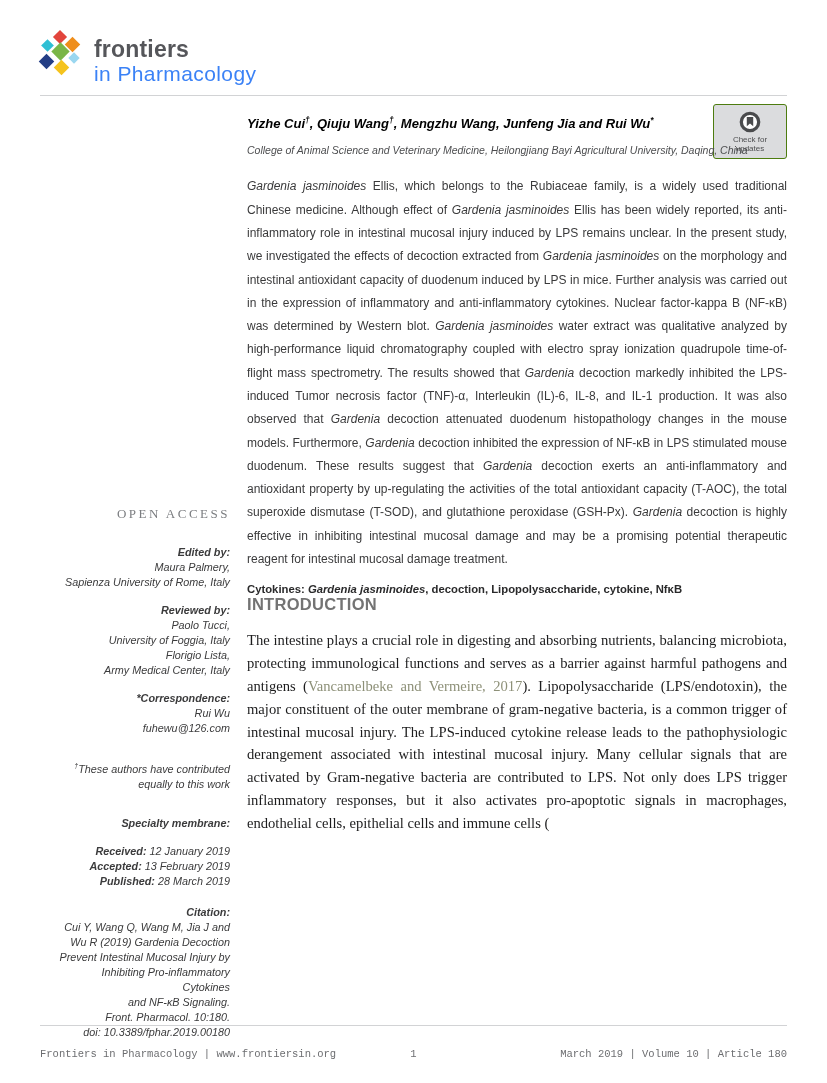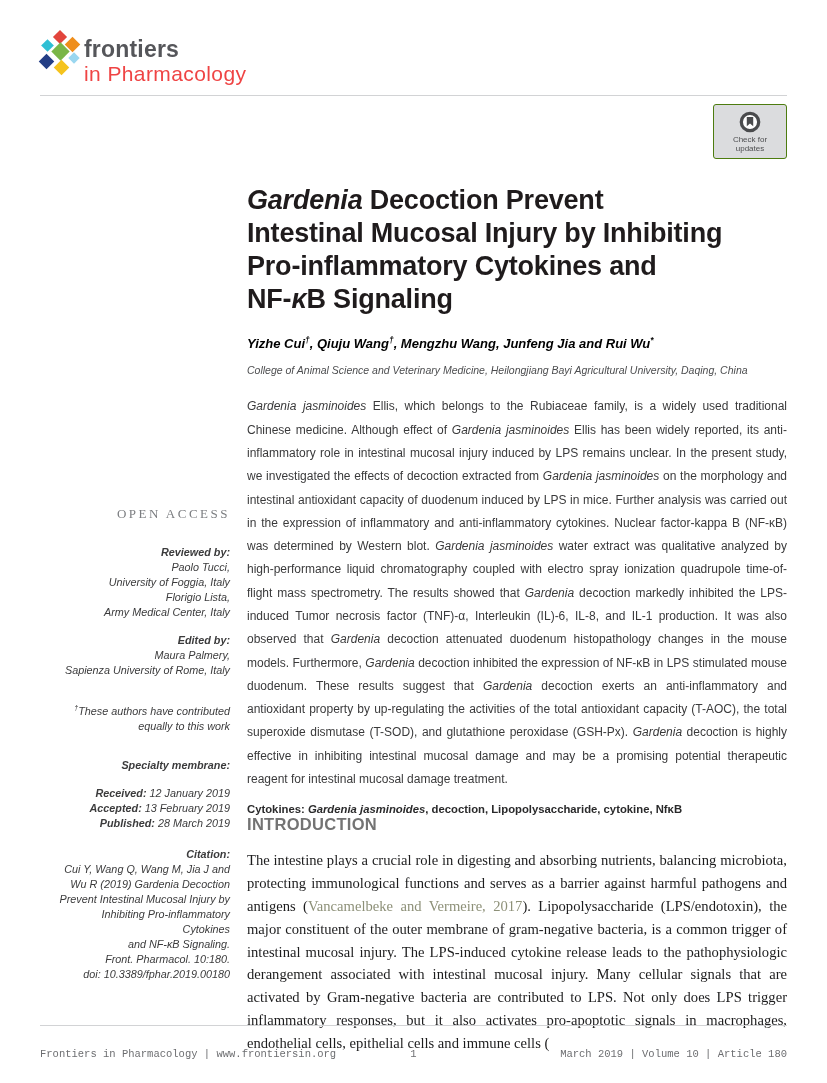--- a/index.html
+++ b/index.html
@@ -12,33 +12,33 @@
     font-family:"Liberation Sans", sans-serif;
     color:#231f20;
     overflow:hidden;
   }
   
   .header {
     position:absolute; top:0; left:40px; right:40px; height:96px;
     border-bottom:1px solid #d2d3d5;
     display:flex; justify-content:space-between; align-items:flex-start;
   }
-  .logo { display:flex; gap:0; margin-top:32px; }
+  .logo { display:flex; gap:10px; margin-top:32px; }
   .cubes { position:relative; width:44px; height:50px; }
   .cube { position:absolute; transform:rotate(45deg); }
   .cube1 { left:15px; top:0px;  width:10px; height:10px; }
   .cube2 { left:27px; top:7px;  width:11px; height:11px; }
   .cube3 { left:3px;  top:9px;  width:9px;  height:9px;  }
   .cube4 { left:14px; top:13px; width:13px; height:13px; }
   .cube5 { left:1px;  top:24px; width:11px; height:11px; }
   .cube6 { left:16px; top:30px; width:11px; height:11px; }
   .cube7 { left:30px; top:22px; width:8px;  height:8px;  }
   .logo-text { line-height:1; padding-top:6px; }
   .logo-line1 { font-size:23px; font-weight:bold; color:#55565a; letter-spacing:0.2px; }
-  .logo-line2 { font-size:21px; color:#ef4444; margin-top:2px; letter-spacing:0.4px; }
+  .logo-line2 { font-size:21px; color:#3b82f6; margin-top:2px; letter-spacing:0.4px; }
   .pub-meta { text-align:right; margin-top:16px; line-height:13px; }
   .pm-type { font-size:10.5px; font-weight:bold; color:#55565a; letter-spacing:0.3px; }
   .pm-line { font-size:10px; color:#6d6e71; }
   
   .badge {
     position:absolute; top:104px; right:40px;
     width:74px; height:55px;
     background:#dbdcde; border:1px solid #4d7c0f; border-radius:3px;
     display:flex; flex-direction:column; align-items:center; justify-content:center;
     cursor:pointer;
@@ -116,33 +116,38 @@
     <div class="badge-text">Check for
 updates</div>
   </div>
 
   <div class="content">
 
     <aside class="sidebar">
       <div class="open-access">OPEN ACCESS</div>
 
       <div class="sb-block">
+        <div class="sb-label">Edited by:</div>
+        <div class="sb-lines">Maura Palmery,
+Sapienza University of Rome, Italy</div>
+      </div>
+
+      <div class="sb-block">
         <div class="sb-label">Reviewed by:</div>
         <div class="sb-lines">Paolo Tucci,
 University of Foggia, Italy
 Florigio Lista,
 Army Medical Center, Italy</div>
       </div>
 
       <div class="sb-block">
-        <div class="sb-label">Edited by:</div>
-        <div class="sb-lines">Maura Palmery,
-Sapienza University of Rome, Italy</div>
+        <div class="sb-label">*Correspondence:</div>
+        <div>Rui Wu</div>
+        <div>fuhewu@126.com</div>
       </div>
-
 
       <div class="sb-block sb-lines" style="margin-top:22px; margin-bottom:24px;"><sup>†</sup><span>These authors have contributed
 equally to this work</span></div>
 
       <div class="sb-block">
         <div class="sb-label">Specialty membrane:</div>
       </div>
 
       <div class="sb-block">
         <div class="sb-date-line">
@@ -165,21 +170,20 @@
 Wu R (2019) Gardenia Decoction
 Prevent Intestinal Mucosal Injury by
 Inhibiting Pro-inflammatory Cytokines
 and NF-κB Signaling.
 Front. Pharmacol. 10:180.
 doi: 10.3389/fphar.2019.00180</div>
       </div>
     </aside>
 
     <main class="main">
-      <h1 class="title"><span class="it">Gardenia</span><span> Decoction Prevent</span><br><span>Intestinal Mucosal Injury by Inhibiting</span><br><span>Pro-inflammatory Cytokines and</span><br><span>NF-</span><span class="it">κ</span><span>B Signaling</span></h1>
       <div class="authors"><span>Yizhe Cui</span><sup>†</sup><span>, Qiuju Wang</span><sup>†</sup><span>, Mengzhu Wang, Junfeng Jia and Rui Wu</span><sup>*</sup></div>
       <div class="affiliation">College of Animal Science and Veterinary Medicine, Heilongjiang Bayi Agricultural University, Daqing, China</div>
       <p class="abstract"><span class="it">Gardenia jasminoides</span><span> Ellis, which belongs to the Rubiaceae family, is a widely used traditional Chinese medicine. Although effect of </span><span class="it">Gardenia jasminoides</span><span> Ellis has been widely reported, its anti-inflammatory role in intestinal mucosal injury induced by LPS remains unclear. In the present study, we investigated the effects of decoction extracted from </span><span class="it">Gardenia jasminoides</span><span> on the morphology and intestinal antioxidant capacity of duodenum induced by LPS in mice. Further analysis was carried out in the expression of inflammatory and anti-inflammatory cytokines. Nuclear factor-kappa B (NF-κB) was determined by Western blot. </span><span class="it">Gardenia jasminoides</span><span> water extract was qualitative analyzed by high-performance liquid chromatography coupled with electro spray ionization quadrupole time-of-flight mass spectrometry. The results showed that </span><span class="it">Gardenia</span><span> decoction markedly inhibited the LPS-induced Tumor necrosis factor (TNF)-α, Interleukin (IL)-6, IL-8, and IL-1 production. It was also observed that </span><span class="it">Gardenia</span><span> decoction attenuated duodenum histopathology changes in the mouse models. Furthermore, </span><span class="it">Gardenia</span><span> decoction inhibited the expression of NF-κB in LPS stimulated mouse duodenum. These results suggest that </span><span class="it">Gardenia</span><span> decoction exerts an anti-inflammatory and antioxidant property by up-regulating the activities of the total antioxidant capacity (T-AOC), the total superoxide dismutase (T-SOD), and glutathione peroxidase (GSH-Px). </span><span class="it">Gardenia</span><span> decoction is highly effective in inhibiting intestinal mucosal damage and may be a promising potential therapeutic reagent for intestinal mucosal damage treatment.</span></p>
       <p class="keywords"><span>Cytokines: </span><span class="it">Gardenia jasminoides</span><span>, decoction, Lipopolysaccharide, cytokine, NfκB</span></p>
       <h2 class="section-heading">INTRODUCTION</h2>
       <p class="intro"><span>The intestine plays a crucial role in digesting and absorbing nutrients, balancing microbiota, protecting immunological functions and serves as a barrier against harmful pathogens and antigens (</span><span class="cite">Vancamelbeke and Vermeire, 2017</span><span>). Lipopolysaccharide (LPS/endotoxin), the major constituent of the outer membrane of gram-negative bacteria, is a common trigger of intestinal mucosal injury. The LPS-induced cytokine release leads to the pathophysiologic derangement associated with intestinal mucosal injury. Many cellular signals that are activated by Gram-negative bacteria are contributed to LPS. Not only does LPS trigger inflammatory responses, but it also activates pro-apoptotic signals in macrophages, endothelial cells, epithelial cells and immune cells (</span></p>
     </main>
 
   </div>
 

